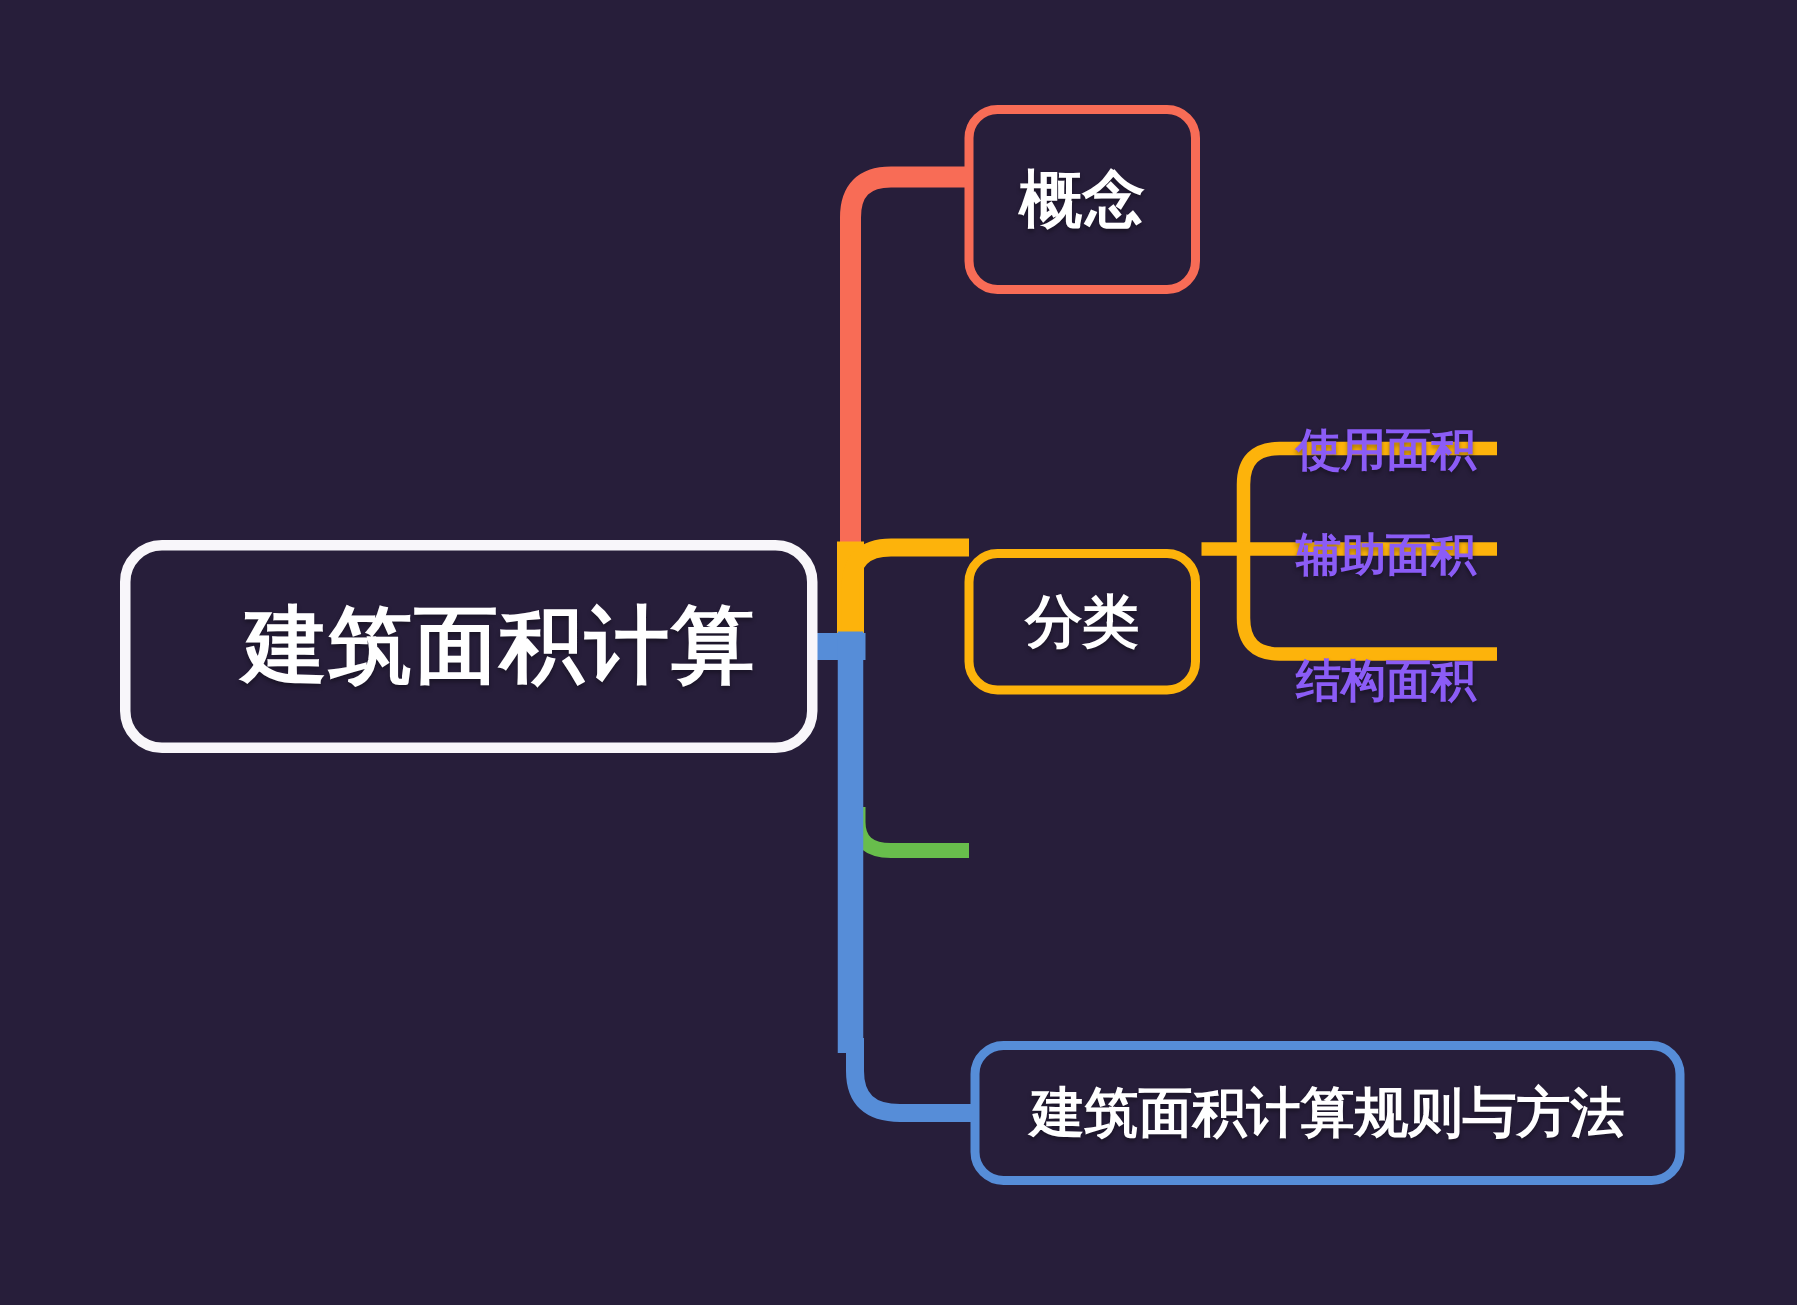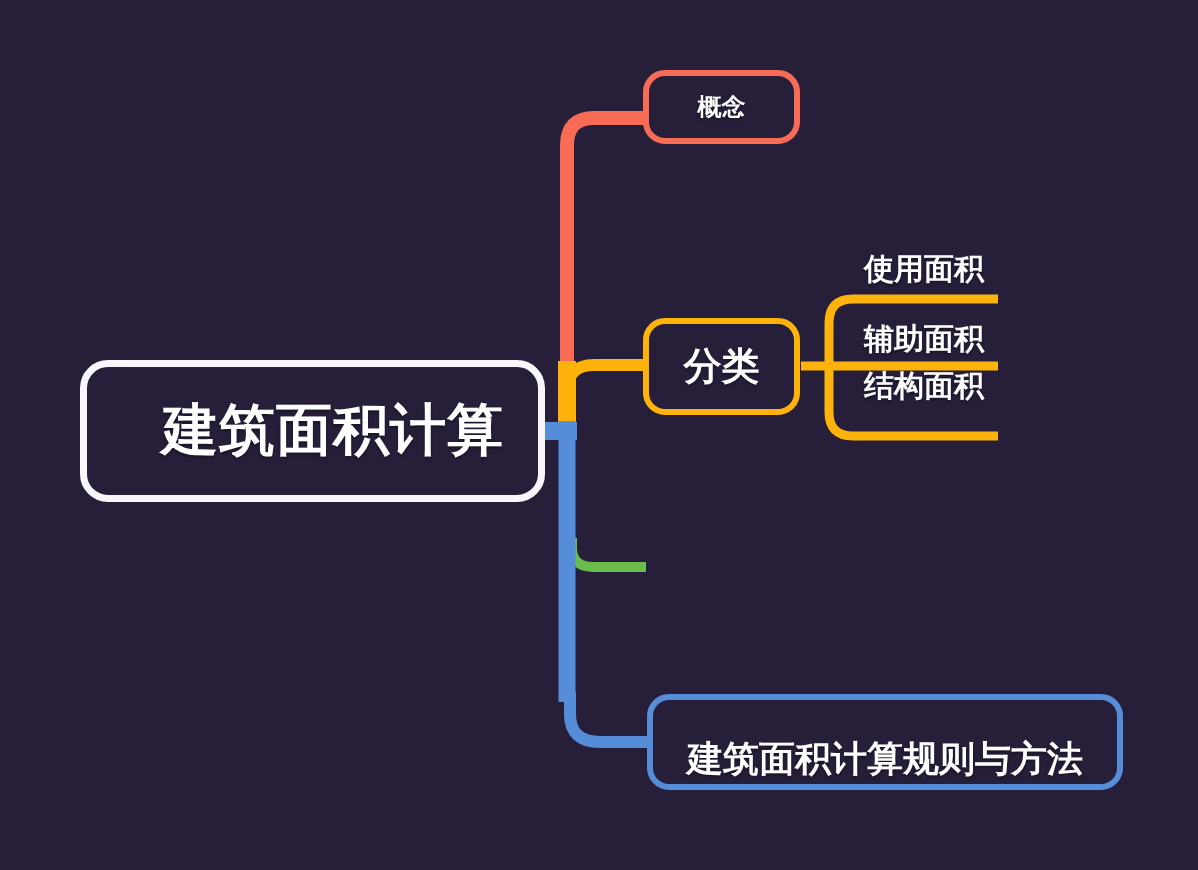--- a/index.html
+++ b/index.html
@@ -45,24 +45,24 @@
     height: 142px;
     border-width: 7px;
     border-radius: 28px;
     font-size: 56px;
     letter-spacing: 1px;
   }
   .concept-node {
     left: 643px;
     top: 70px;
     width: 157px;
-    height: 74px;
+    height: 126px;
     border-width: 6px;
     border-radius: 22px;
-    font-size: 24px;
+    font-size: 42px;
   }
   .classification-node {
     left: 643px;
     top: 318px;
     width: 157px;
     height: 97px;
     border-width: 6px;
     border-radius: 22px;
     font-size: 38px;
   }
@@ -87,29 +87,30 @@
   .subtopic-label {
     position: absolute;
     left: 798px;
     width: 200px;
     height: 38px;
     display: flex;
     align-items: center;
     justify-content: flex-end;
     padding-right: 14px;
     box-sizing: border-box;
-    color: #ffffff;
+    color: #8b5cf6;
     font-size: 30px;
     text-shadow: 0 2px 3px rgba(0,0,0,0.35);
     white-space: nowrap;
     cursor: default;
+    margin-top: 31px;
   }
   .subtopic-1 { top: 250px; }
   .subtopic-2 { top: 320px; text-align: right; }
-  .subtopic-3 { top: 367px; }
+  .subtopic-3 { top: 404px; }
 </style>
 </head>
 <body>
 
 <div class="canvas" style="background-color: rgb(39, 30, 58); color: rgb(255, 255, 255);">
 
   <svg class="connector-layer" viewBox="0 0 1198 870">
 
     <path stroke-width="14" d="M 646 118 L 594 118 Q 567 118 567 145 L 567 368" stroke="#f86c56"></path>
 
@@ -129,26 +130,26 @@
   </svg>
 
   <div class="node root-node" style="border-color: rgb(248, 246, 250); padding-left: 41px;">
     <span>建筑面积计算</span>
   </div>
 
   <div class="node concept-node" style="border-color: rgb(248, 108, 86);">
     <span>概念</span>
   </div>
 
-  <div class="node classification-node" style="border-color: rgb(253, 179, 11);">
+  <div class="node classification-node" style="border-color: rgb(253, 179, 11); margin-top: 48px;">
     <span>分类</span>
   </div>
 
   <div class="subtopic-label subtopic-1">使用面积</div>
   <div class="subtopic-label subtopic-2">辅助面积</div>
   <div class="subtopic-label subtopic-3">结构面积</div>
 
 
-  <div class="node rules-node" style="border-color: rgb(86, 141, 216); align-items: flex-end;">
+  <div class="node rules-node" style="border-color: rgb(86, 141, 216);">
     <span>建筑面积计算规则与方法</span>
   </div>
 
 </div>
 
 </body></html>

